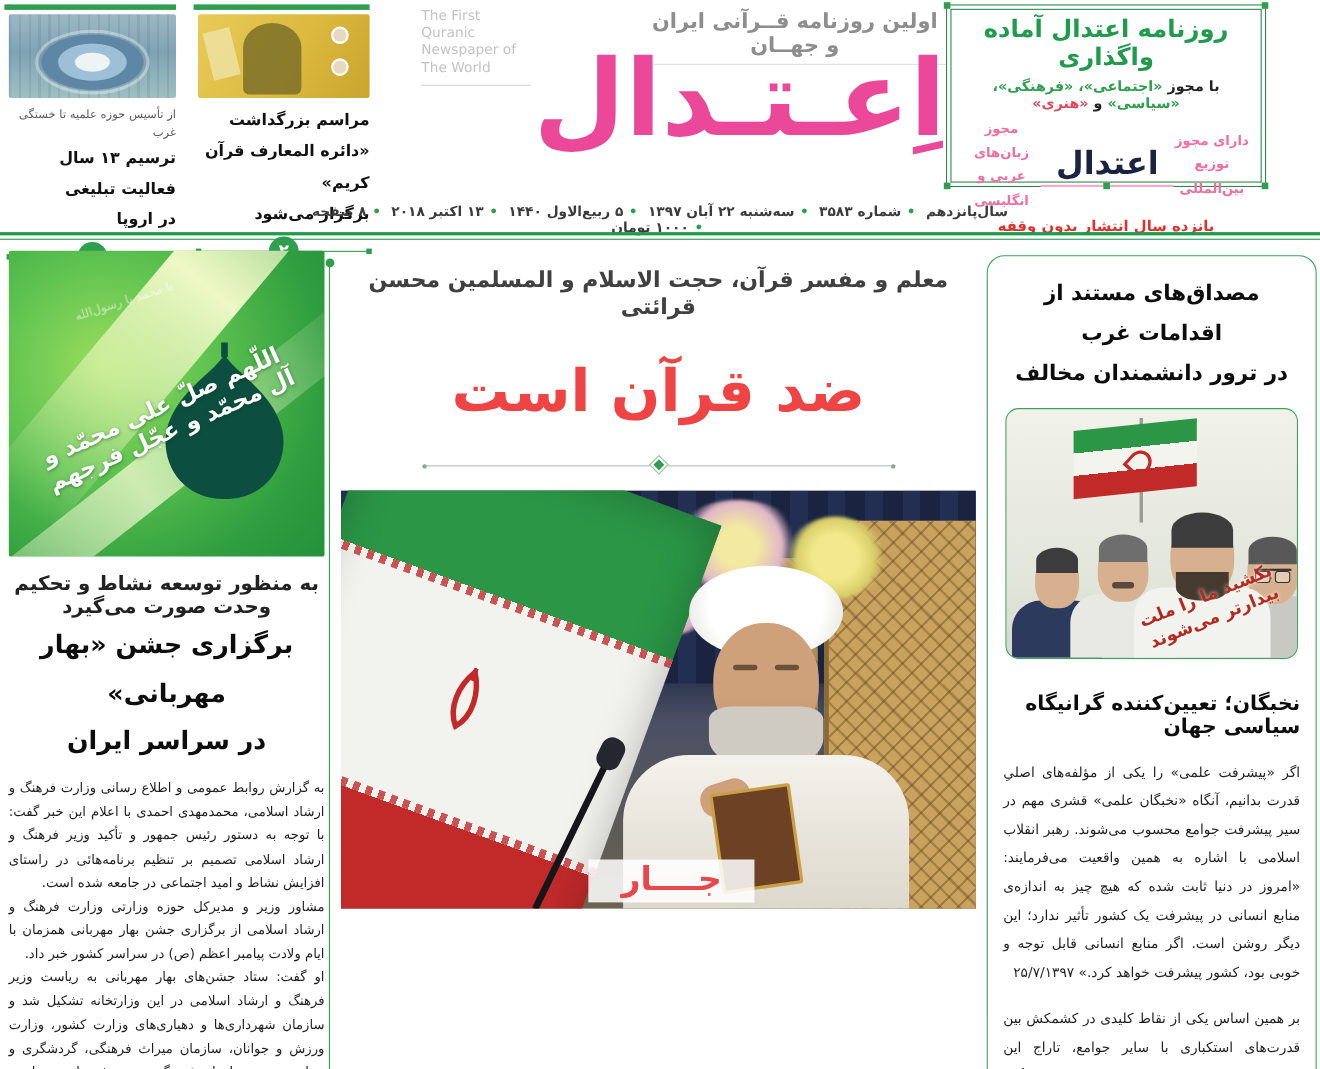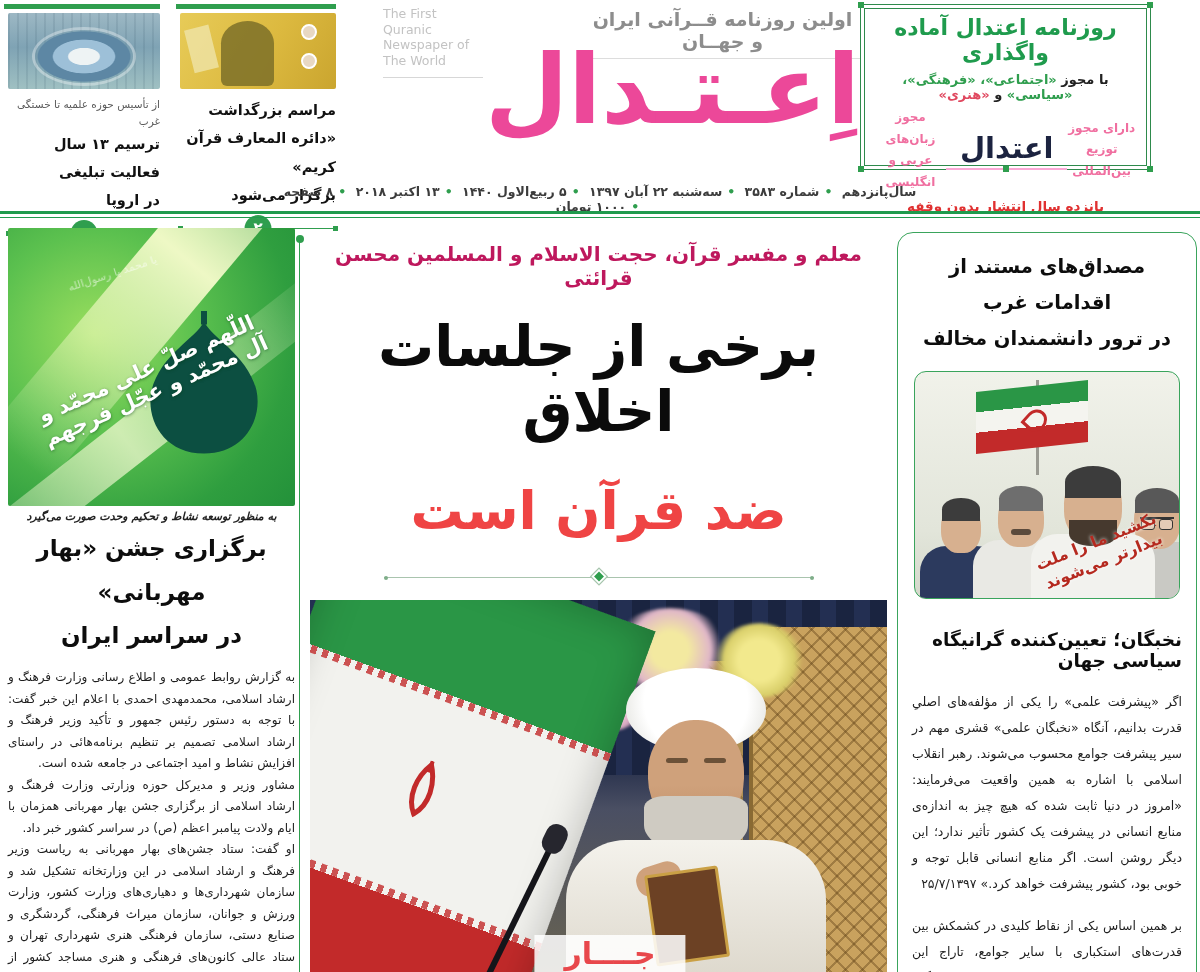--- a/index.html
+++ b/index.html
@@ -84,28 +84,28 @@
       background:radial-gradient(circle at 30% 38%, #9ade5e 0%, #5cc14f 38%, #2f9e3f 75%, #23913a 100%); }
   .salawat .streak1 { position:absolute; width:520px; height:80px; top:-10px; right:-150px;
       transform:rotate(-50deg); background:linear-gradient(90deg, transparent, rgba(255,255,210,.9), transparent); }
   .salawat .streak2 { position:absolute; width:520px; height:46px; bottom:40px; left:-140px;
       transform:rotate(-38deg); background:linear-gradient(90deg, transparent, rgba(255,255,220,.7), transparent); }
   .salawat .dome { position:absolute; left:42%; top:30%; width:150px; height:165px; }
   .salawat .callig { position:absolute; left:4%; top:46%; width:92%; text-align:center; color:#fff;
       font-weight:bold; font-size:21px; transform:rotate(-24deg); text-shadow:0 1px 3px rgba(0,60,20,.5); }
   .salawat .ghost { position:absolute; left:14%; top:14%; width:45%; color:rgba(255,255,255,.55);
       font-size:11px; transform:rotate(-18deg); text-align:center; filter:blur(.4px); }
-  .l-kicker { margin-top:4px; text-align:center; font-size:11px; font-weight:bold; color:#222;font-style:italic; }
+  .l-kicker { margin-top:14px; text-align:center; font-size:18px; font-weight:bold; color:#222; }
   .l-head { text-align:center; font-size:23px; font-weight:bold; color:#0d0d0d; line-height:1.9; margin-top:4px; }
   .l-body { margin-top:9px; font-size:12px; line-height:21.5px; text-align:justify; color:#1e1e1e; }
   .l-body p + p { margin-top:0; }
 
   
   .center-col { position:absolute; left:310px; top:228px; width:577px; }
-  .c-kicker { text-align:center; font-size:20px; font-weight:bold; color:#be185d; margin-top:14px; }
+  .c-kicker { text-align:center; font-size:20px; font-weight:bold; color:#404040; margin-top:14px; }
   .c-head1 { text-align:center; font-size:56px; font-weight:900; color:#0b0b0b; margin-top:24px; }
   .c-head2 { text-align:center; font-size:53px; font-weight:900; color:#ef4444; margin-top:36px; }
   .hdivider { position:relative; width:430px; margin:30px auto 0; height:13px; }
   .hdivider .hline { position:absolute; top:6px; left:0; right:0; height:1px; background:#a9c4ae; }
   .hdivider .hline::before, .hdivider .hline::after { content:""; position:absolute; top:-1.5px;
       width:4px; height:4px; border-radius:50%; background:#7fae8a; }
   .hdivider .hline::before { right:0; } .hdivider .hline::after { left:0; }
   .hdivider .diamond { position:absolute; left:50%; top:0; width:11px; height:11px;
       transform:translateX(-50%) rotate(45deg); background:#2f9e4e; border:2px solid #fff;
       box-shadow:0 0 0 1px #a9c4ae; }
@@ -311,21 +311,20 @@
     <div class="l-body">
       <p>به گزارش روابط عمومی و اطلاع رسانی وزارت فرهنگ و ارشاد اسلامی، محمدمهدی احمدی با اعلام این خبر گفت: با توجه به دستور رئیس جمهور و تأکید وزیر فرهنگ و ارشاد اسلامی تصمیم بر تنظیم برنامه‌هائی در راستای افزایش نشاط و امید اجتماعی در جامعه شده است.</p>
       <p>مشاور وزیر و مدیرکل حوزه وزارتی وزارت فرهنگ و ارشاد اسلامی از برگزاری جشن بهار مهربانی همزمان با ایام ولادت پیامبر اعظم (ص) در سراسر کشور خبر داد.</p>
       <p>او گفت: ستاد جشن‌های بهار مهربانی به ریاست وزیر فرهنگ و ارشاد اسلامی در این وزارتخانه تشکیل شد و سازمان شهرداری‌ها و دهیاری‌های وزارت کشور، وزارت ورزش و جوانان، سازمان میراث فرهنگی، گردشگری و صنایع دستی، سازمان فرهنگی هنری شهرداری تهران و ستاد عالی کانون‌های فرهنگی و هنری مساجد کشور از اعضای این ستاد هستند و دبیرخانه استانی این ستاد نیز در ادارات کل فرهنگ و ارشاد اسلامی استان‌های سراسر کشور مستقر است.</p>
 
     </div>
   </aside>
 
   <section class="center-col">
     <div class="c-kicker">معلم و مفسر قرآن، حجت الاسلام و المسلمین محسن قرائتی</div>
-    <h1 class="c-head1">برخی از جلسات اخلاق</h1>
     <h1 class="c-head2">ضد قرآن است</h1>
     <div class="hdivider">
       <span class="hline"></span>
       <span class="diamond"></span>
     </div>
     <div class="qphoto">
       <div class="curtain"></div>
       <div class="gold-r2"></div>
       <div class="gold-r"></div>
       <div class="flower fl1"></div>

